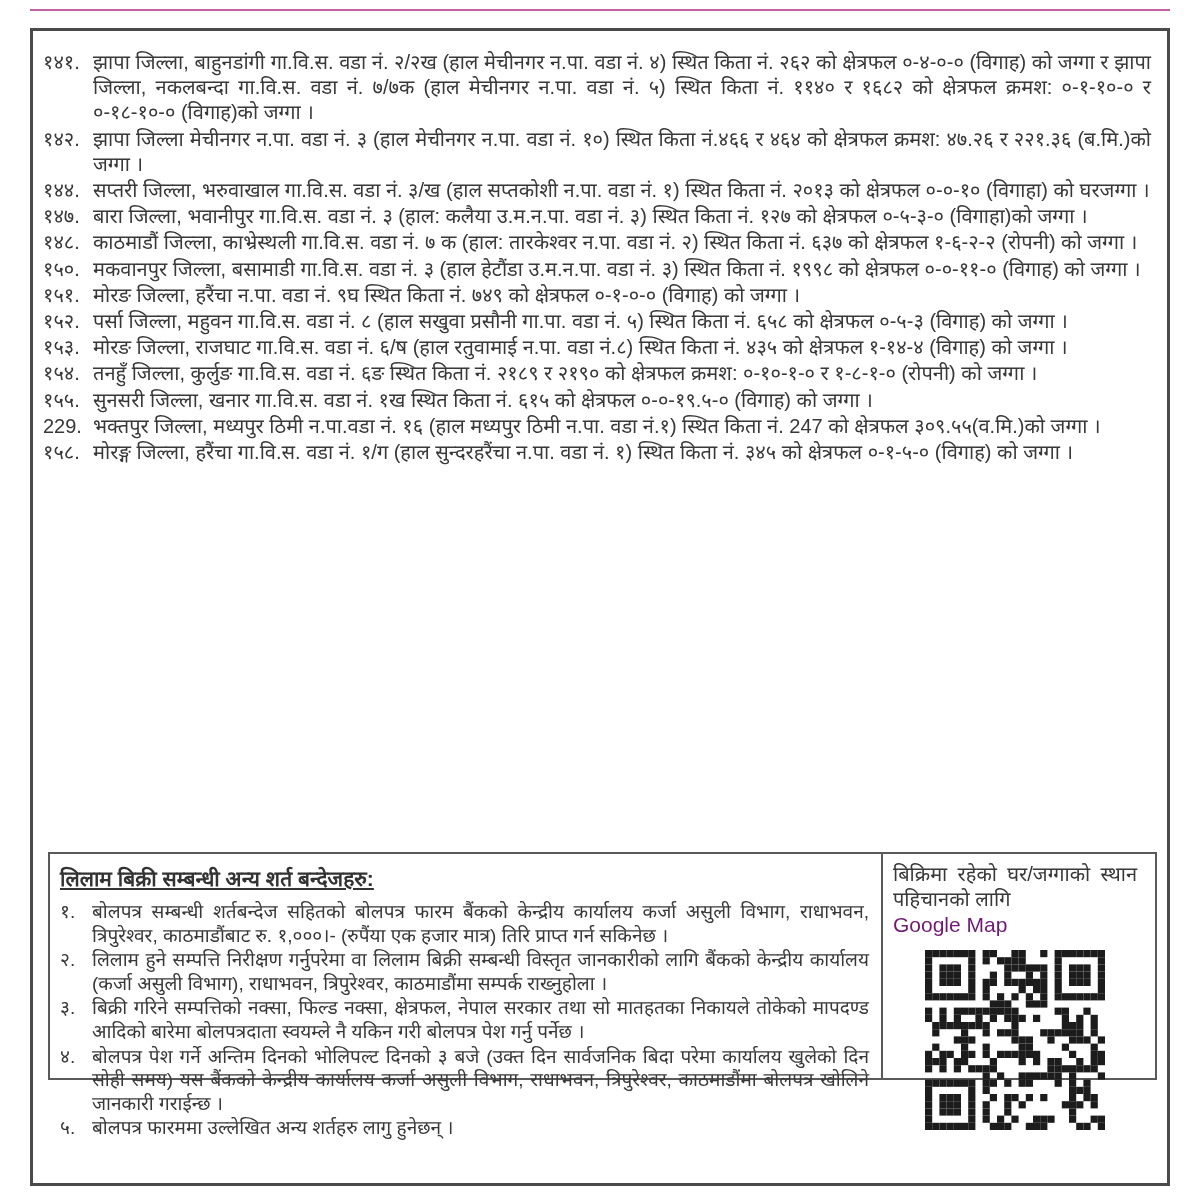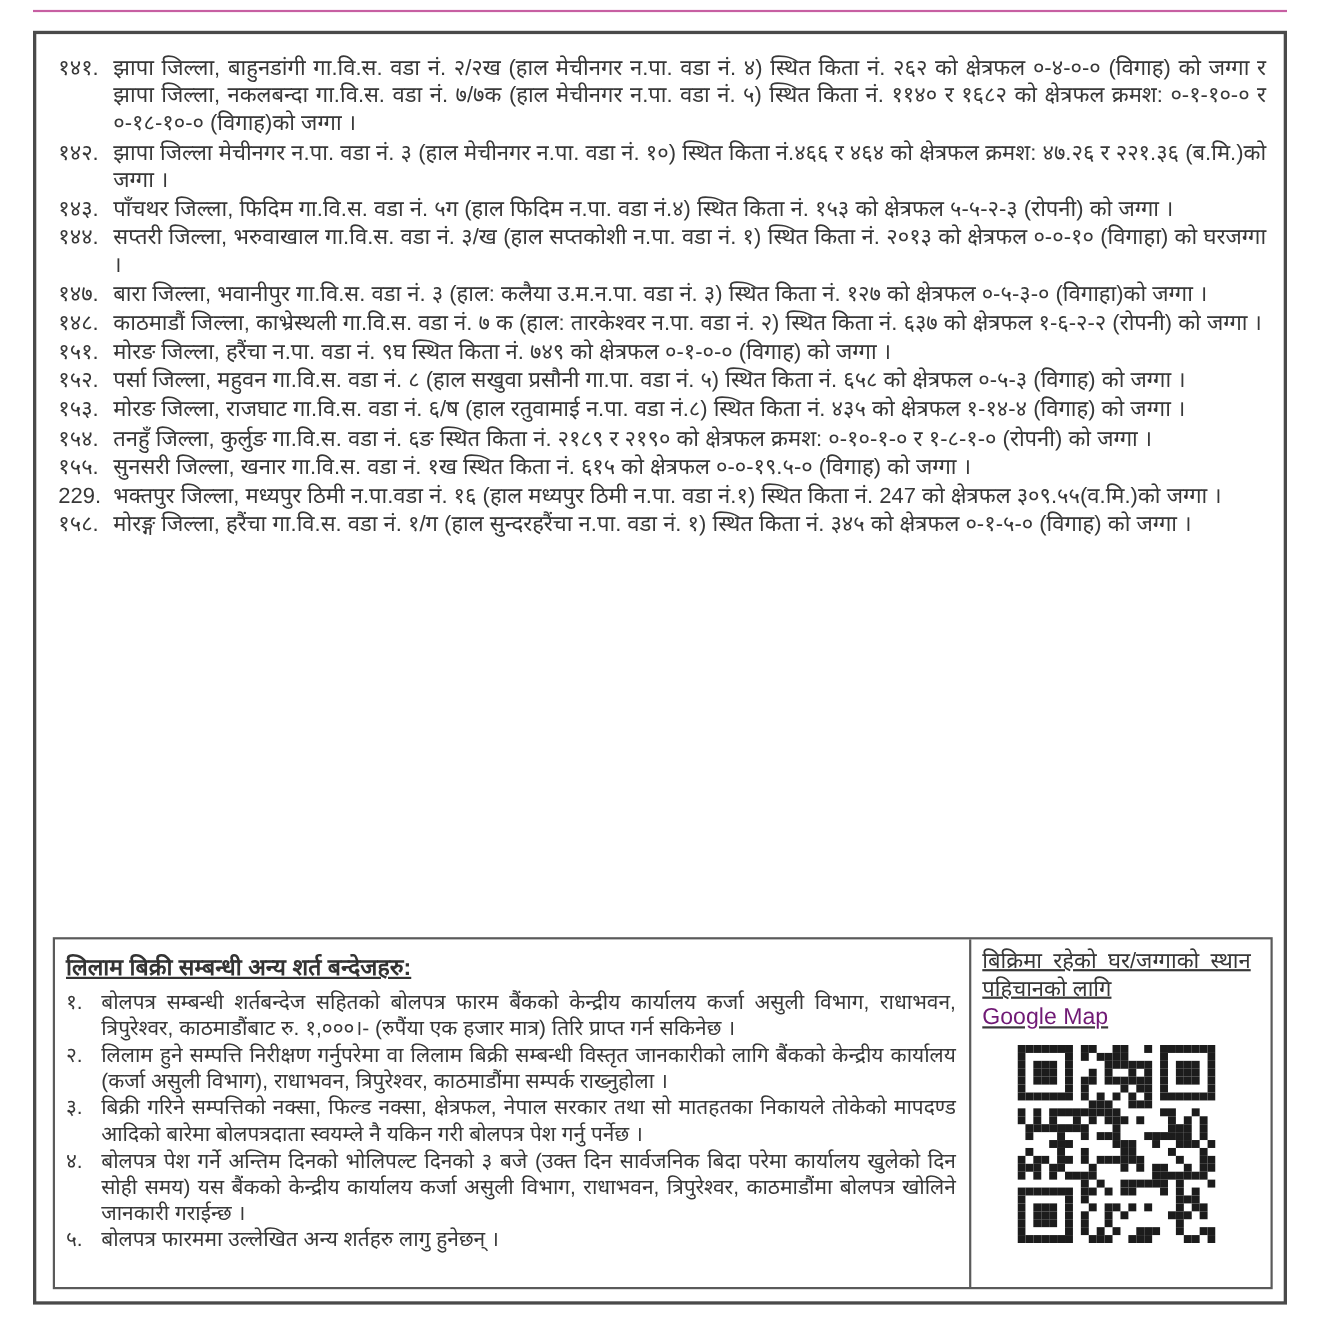--- a/index.html
+++ b/index.html
@@ -15,27 +15,27 @@
     position: absolute; left: 30px; right: 30px; top: 9px; height: 2px;
     background: #c75fa2;
   }
   .main-box {
     position: absolute; left: 30px; top: 28px;
     width: 1140px; height: 1158px;
     border: 3px solid #4a4a4a;
     box-sizing: border-box;
     padding: 19px 14px 0 10px;
   }
-  .listings { font-size: 20px; line-height: 25.2px; margin-left: 10px; }
+  .listings { font-size: 20px; line-height: 25.2px; }
   .li-row { display: flex; margin-bottom: 1px; }
   .li-row .num { flex: 0 0 50px; width: 50px; }
   .li-row .txt { flex: 1; text-align: justify; padding-right: 2px; }
 
   .bottom-box {
-    position: absolute; left: 15px; right: 10px; top: 821px; height: 320px;
+    position: absolute; left: 15px; right: 10px; top: 821px; height: 228px;
     border: 2px solid #5a5a5a;
     display: flex;
     box-sizing: border-box;
   }
   .terms {
     flex: 1 1 auto;
     border-right: 2px solid #5a5a5a;
     padding: 8px 10px 0 8px;
     box-sizing: border-box;
   }
@@ -48,21 +48,20 @@
   }
   .conds { font-size: 19px; line-height: 23.6px; }
   .cond-row { display: flex; margin-bottom: 1px; }
   .cond-row .num { flex: 0 0 34px; width: 34px; padding-left: 2px; box-sizing: border-box; }
   .cond-row .txt { flex: 1; text-align: justify; padding-right: 2px; }
 
   .qr-panel {
     flex: 0 0 272px; width: 272px;
     padding: 8px 18px 0 10px;
     box-sizing: border-box;
-    text-decoration: underline;
   }
   .qr-caption { font-size: 20px; line-height: 25px; text-align: justify; }
   .qr-caption-en { font-size: 21px; line-height: 26px; color: #701a75; }
   .qr-svg { display: block; width: 180px; height: 180px; margin: 12px auto 0 auto; }
 </style>
 </head>
 <body>
 
 <div class="page">
   <div class="top-rule" id="top-rule" style="background: rgb(199, 95, 162);"></div>
@@ -71,34 +70,34 @@
     <div id="listings" class="listings">
         <div class="li-row">
           <span class="num">१४१.</span>
           <span class="txt">झापा जिल्ला, बाहुनडांगी गा.वि.स. वडा नं. २/२ख (हाल मेचीनगर न.पा. वडा नं. ४) स्थित किता नं. २६२ को क्षेत्रफल ०-४-०-० (विगाह) को जग्गा र झापा जिल्ला, नकलबन्दा गा.वि.स. वडा नं. ७/७क (हाल मेचीनगर न.पा. वडा नं. ५) स्थित किता नं. ११४० र १६८२ को क्षेत्रफल क्रमश: ०-१-१०-० र ०-१८-१०-० (विगाह)को जग्गा ।</span>
         </div>
         <div class="li-row">
           <span class="num">१४२.</span>
           <span class="txt">झापा जिल्ला मेचीनगर न.पा. वडा नं. ३ (हाल मेचीनगर न.पा. वडा नं. १०) स्थित किता नं.४६६ र ४६४ को क्षेत्रफल क्रमश: ४७.२६ र २२१.३६ (ब.मि.)को जग्गा ।</span>
         </div>
         <div class="li-row">
-          <span class="num">१४३.</span>
-          <span class="txt">पाँचथर जिल्ला, फिदिम गा.वि.स. वडा नं. ५ग  (हाल फिदिम न.पा. वडा नं.४) स्थित किता नं. १५३ को क्षेत्रफल ५-५-२-३ (रोपनी) को जग्गा ।</span>
-        </div>
-        <div class="li-row">
           <span class="num">१४४.</span>
           <span class="txt">सप्तरी जिल्ला, भरुवाखाल गा.वि.स. वडा नं. ३/ख (हाल सप्तकोशी न.पा. वडा नं. १) स्थित किता नं. २०१३ को क्षेत्रफल ०-०-१० (विगाहा) को घरजग्गा ।</span>
         </div>
         <div class="li-row">
           <span class="num">१४७.</span>
           <span class="txt">बारा जिल्ला, भवानीपुर गा.वि.स. वडा नं. ३ (हाल: कलैया उ.म.न.पा. वडा नं. ३) स्थित किता नं. १२७ को क्षेत्रफल ०-५-३-० (विगाहा)को जग्गा ।</span>
         </div>
         <div class="li-row">
           <span class="num">१४८.</span>
           <span class="txt">काठमाडौं जिल्ला, काभ्रेस्थली गा.वि.स. वडा नं. ७ क (हाल: तारकेश्वर न.पा. वडा नं. २) स्थित किता नं. ६३७ को क्षेत्रफल १-६-२-२ (रोपनी) को जग्गा ।</span>
+        </div>
+        <div class="li-row">
+          <span class="num">१५०.</span>
+          <span class="txt">मकवानपुर जिल्ला, बसामाडी गा.वि.स. वडा नं. ३ (हाल हेटौंडा उ.म.न.पा. वडा नं. ३) स्थित किता नं. १९९८ को क्षेत्रफल ०-०-११-० (विगाह) को जग्गा ।</span>
         </div>
         <div class="li-row">
           <span class="num">१५१.</span>
           <span class="txt">मोरङ जिल्ला, हरैंचा न.पा. वडा नं. ९घ स्थित किता नं. ७४९ को क्षेत्रफल ०-१-०-० (विगाह) को जग्गा ।</span>
         </div>
         <div class="li-row">
           <span class="num">१५२.</span>
           <span class="txt">पर्सा जिल्ला, महुवन गा.वि.स. वडा नं. ८ (हाल सखुवा प्रसौनी गा.पा. वडा नं. ५) स्थित किता नं. ६५८ को क्षेत्रफल ०-५-३ (विगाह) को जग्गा ।</span>
         </div>
         <div class="li-row">

